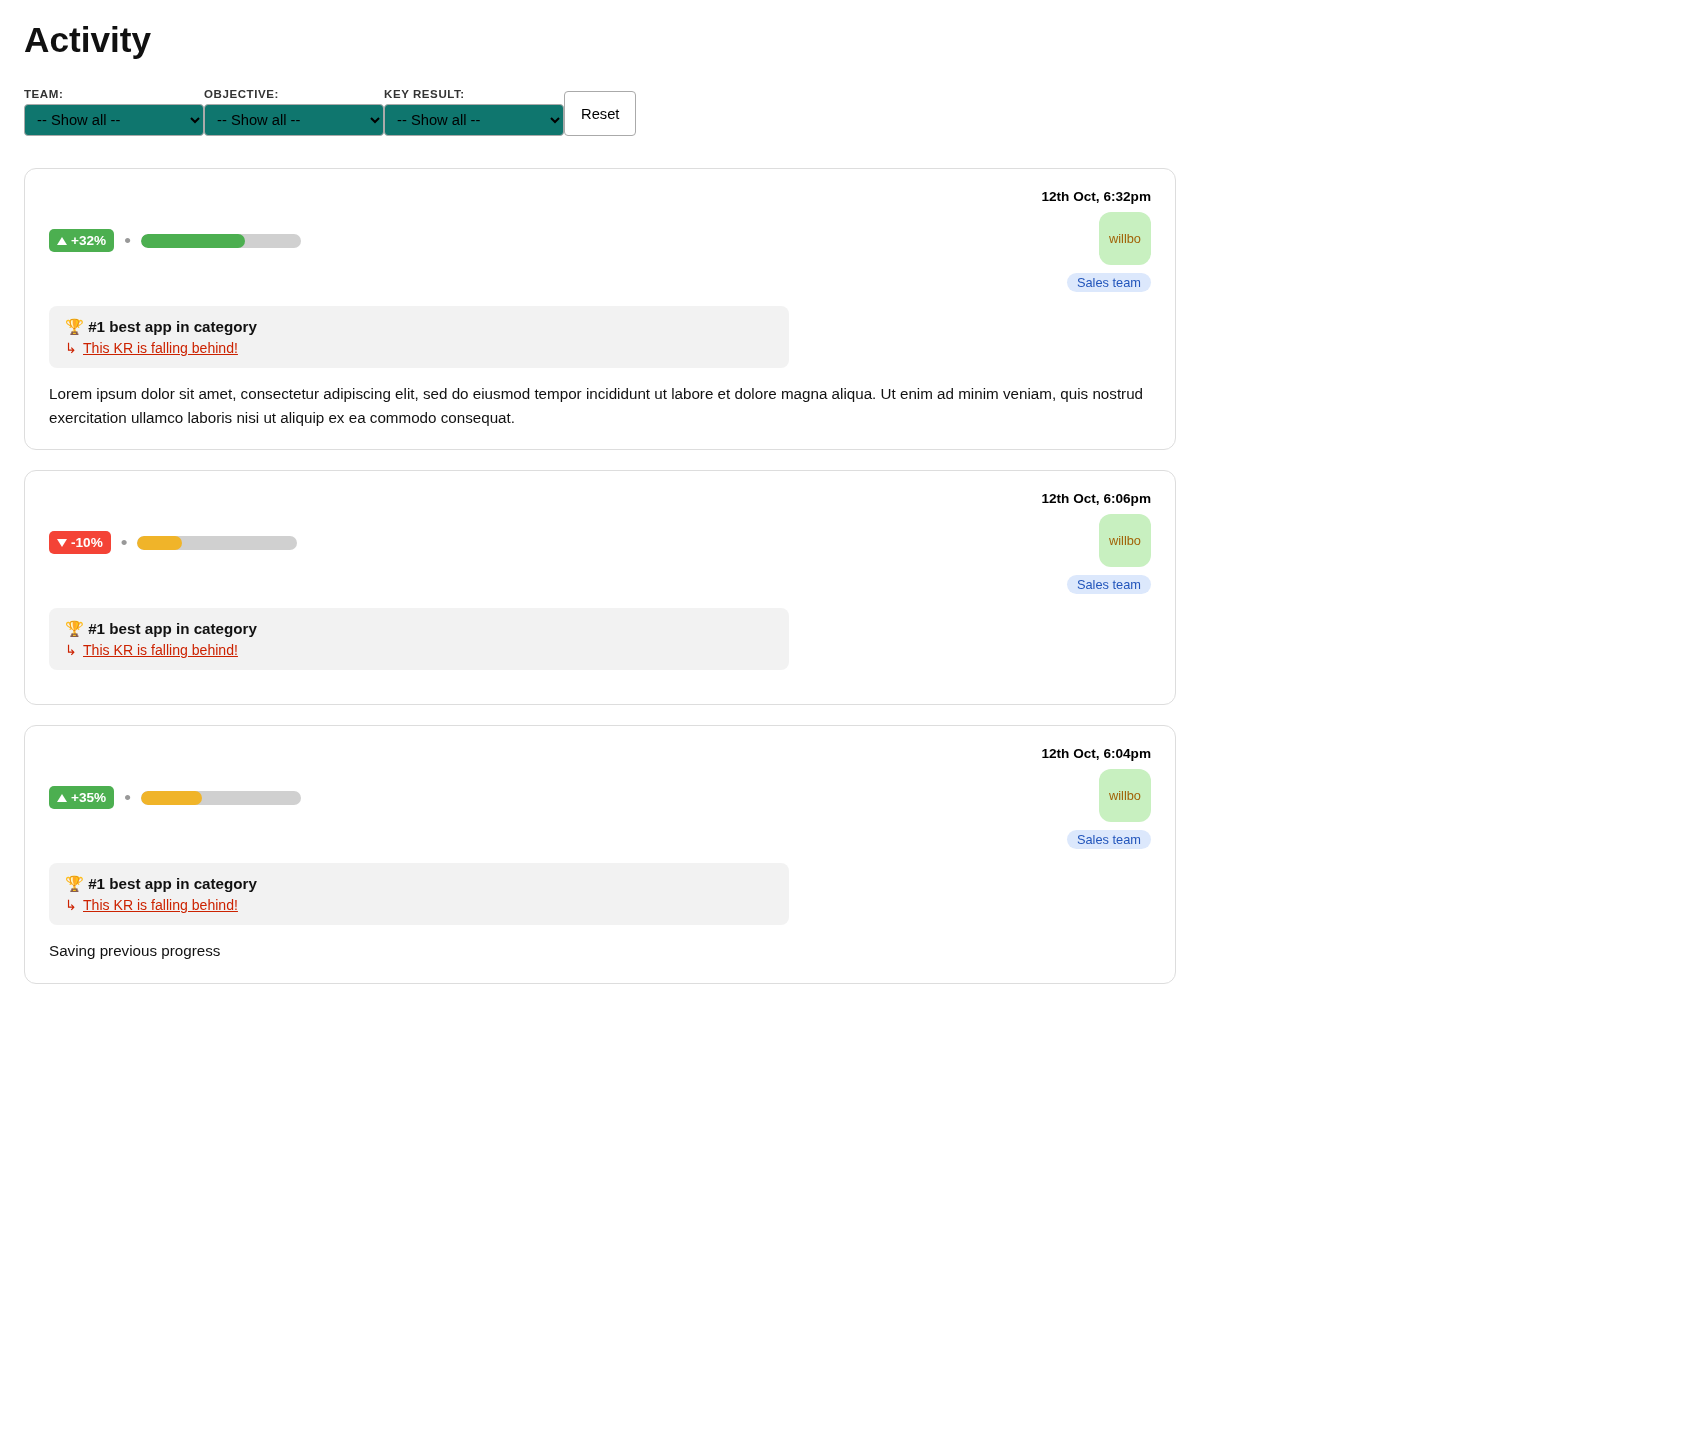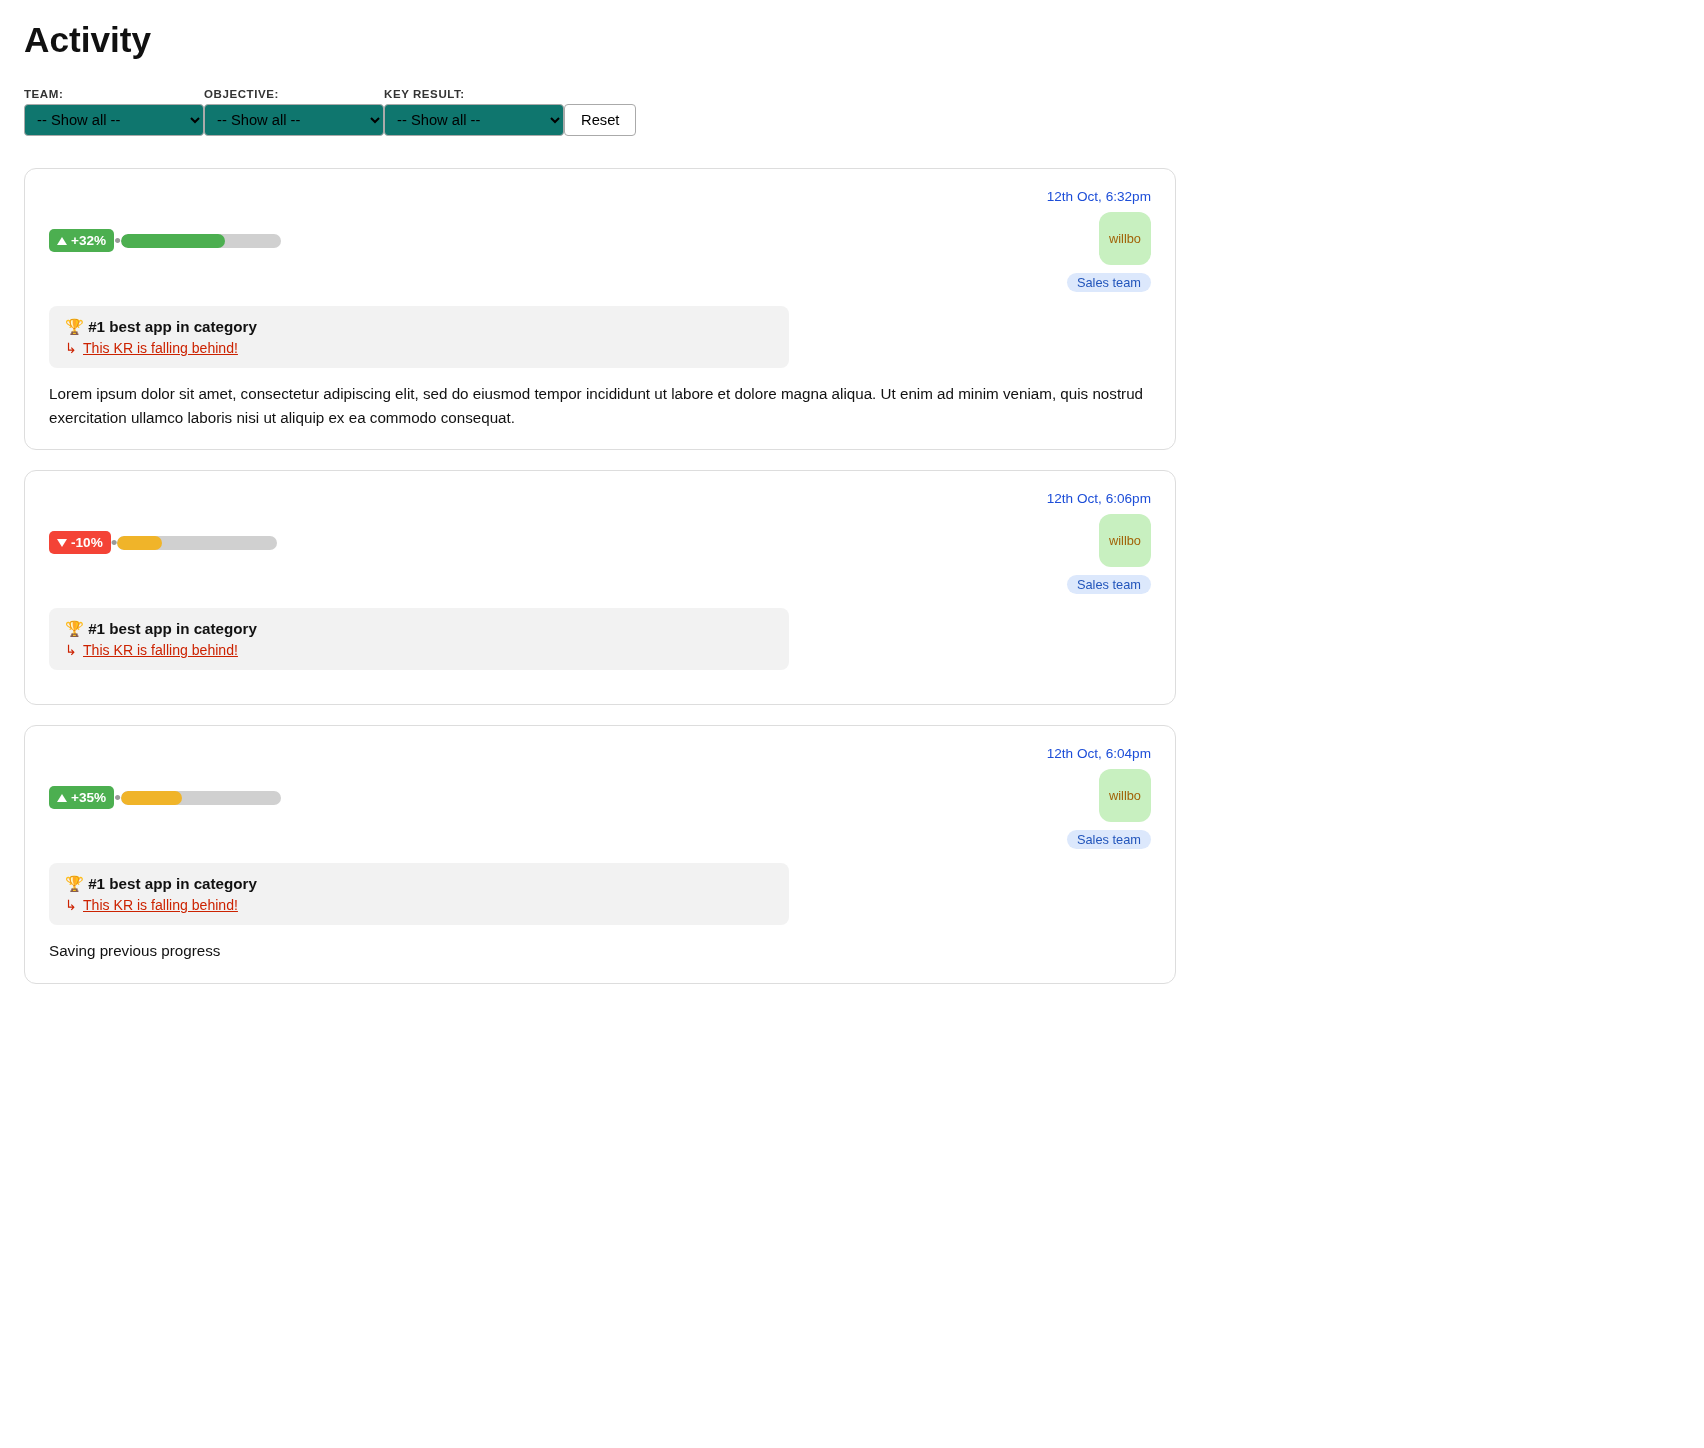--- a/index.html
+++ b/index.html
@@ -41,40 +41,41 @@
       appearance: auto;
       cursor: pointer;
     }
     .reset-btn {
       padding: 7px 16px;
       border: 1px solid #aaa;
       border-radius: 4px;
       background: #fff;
       font-size: 0.92rem;
       cursor: pointer;
-      height: 32px;
+      height: 45px;
     }
 
     .activity-card {
       border: 1px solid #ddd;
       border-radius: 12px;
       padding: 20px 24px;
       margin-bottom: 20px;
       position: relative;
     }
 
     .card-header {
       display: flex;
       justify-content: space-between;
       align-items: center;
       margin-bottom: 14px;
     }
     .card-header-left {
       display: flex;
       align-items: center;
+      gap: 10px;
       justify-content: space-between;
     }
 
     .change-badge {
       display: inline-flex;
       align-items: center;
       gap: 4px;
       padding: 4px 8px;
       border-radius: 5px;
       font-size: 0.85rem;
@@ -110,21 +111,22 @@
       border-radius: 7px;
       overflow: hidden;
     }
     .progress-bar-fill {
       height: 100%;
       border-radius: 7px;
     }
 
     .timestamp {
       font-size: 0.85rem;
-      color: #1d4ed8;
+      color: #000000;
+      font-weight: bold;
     }
 
     .tag-willbo {
       background: #c8f0c0;
       color: #a16207;
       font-size: 0.8rem;
       padding: 19px 10px;
       border-radius: 12px;
     }
     .tag-team {

